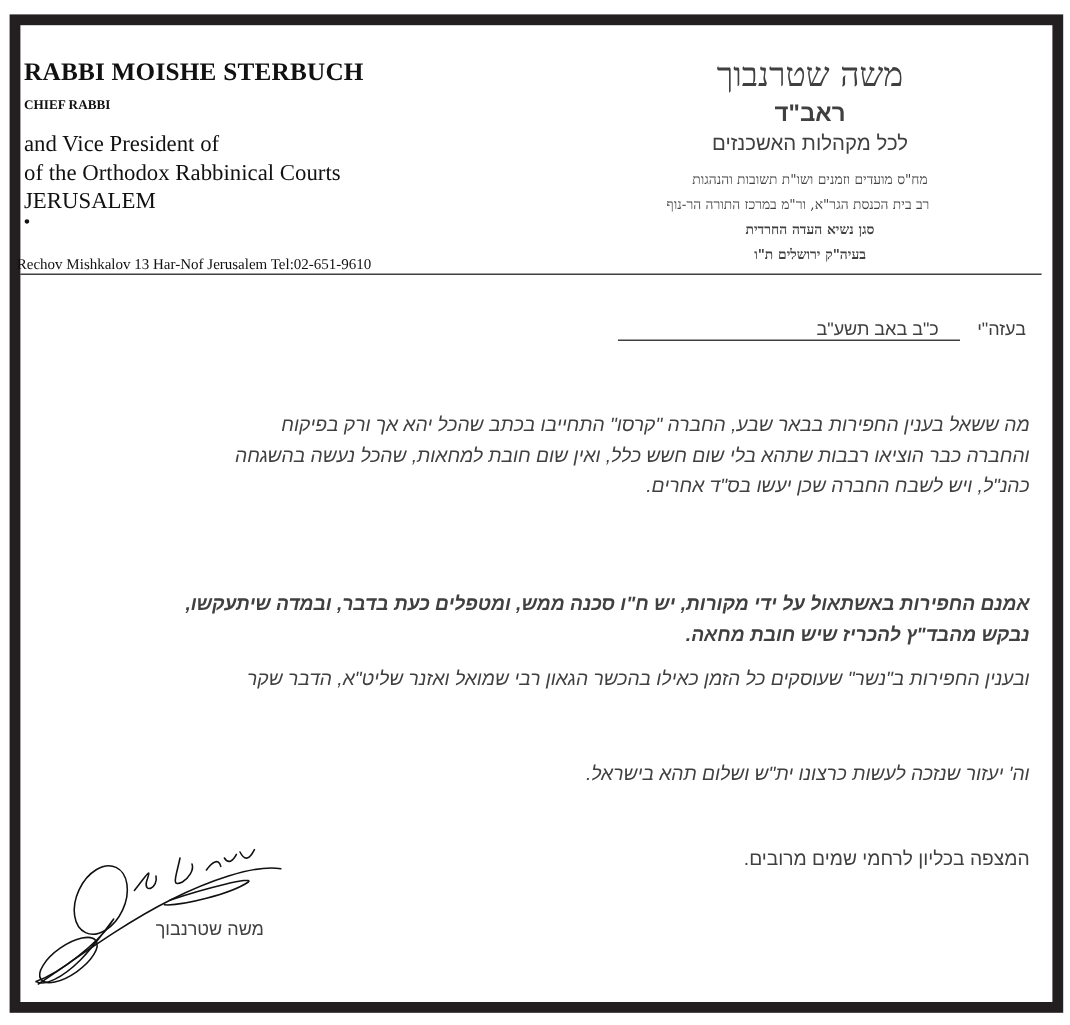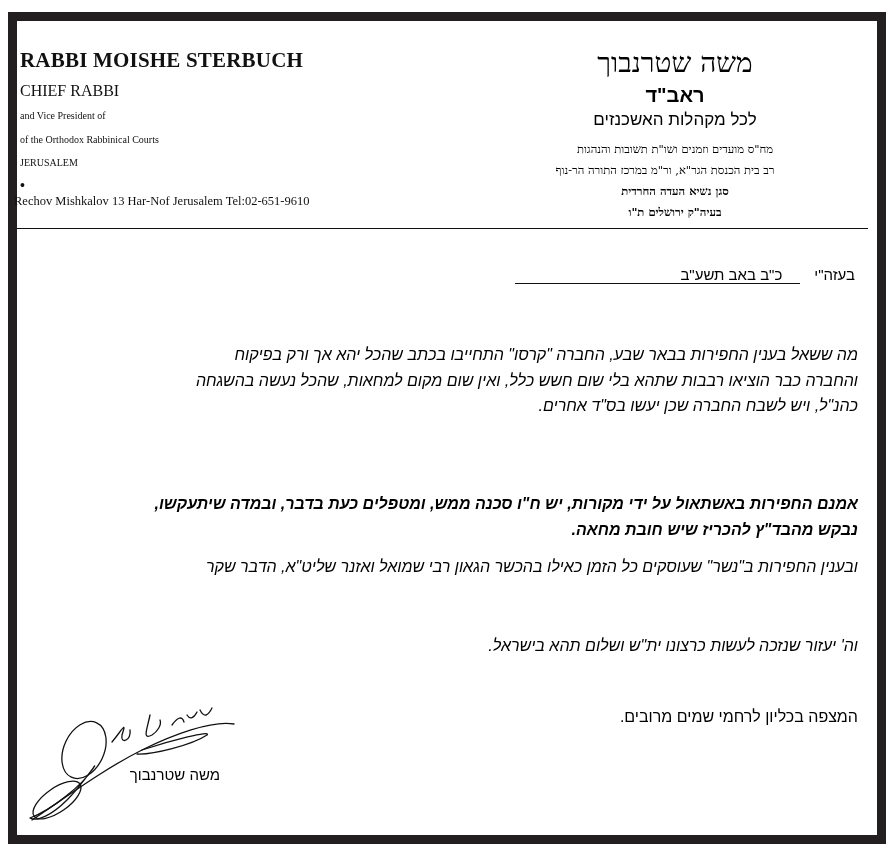--- a/index.html
+++ b/index.html
@@ -3,30 +3,30 @@
   <meta charset="utf-8">
   <style>
     html, body { margin: 0; padding: 0; background: #ffffff; }
     body { width: 892px; height: 854px; position: relative; overflow: hidden; }
     .frame {
       position: absolute; left: 8px; top: 12px; width: 860px; height: 814px;
       border: 9px solid #231f20; background: #fff;
     }
     .abs { position: absolute; }
     .en { font-family: "Liberation Serif", "DejaVu Serif", serif; color: #111; text-align: left; }
-    .he { font-family: "Liberation Sans", "DejaVu Sans", sans-serif; color: #000000; direction: rtl; }
+    .he { font-family: "Liberation Sans", "DejaVu Sans", sans-serif; color: #404040; direction: rtl; }
     .en-left { left: 20px; width: 360px; }
     .en-title { top: 48px; font-size: 21px; font-weight: bold; letter-spacing: 0.2px; }
-    .en-sub { top: 82px; font-size: 16px; font-weight: normal; }
-    .en-line { font-size: 10px; }
+    .en-sub { top: 82px; font-size: 11px; font-weight: bold; }
+    .en-line { font-size: 19px; }
     .en-l1 { top: 110px; }
     .en-l2 { top: 134px; }
     .en-l3 { top: 157px; }
     .en-dot { top: 178px; font-size: 14px; font-weight: bold; }
-    .en-addr { top: 194px; left: 14px; width: 380px; font-size: 12.5px; }
+    .en-addr { top: 213px; left: 14px; width: 380px; font-size: 12.5px; }
     .he-block { left: 495px; width: 360px; text-align: center; direction: rtl; }
     .he-title { top: 46px; font-size: 28px; font-family: "DejaVu Serif", serif; }
     .he-sub1 { top: 84px; font-size: 20px; font-weight: bold; }
     .he-sub2 { top: 110px; font-size: 17px; font-weight: normal; }
     .he-small { font-size: 11.5px; font-family: "DejaVu Serif", serif; }
     .he-s1 { top: 142px; }
     .he-s2 { top: 163px; left: 470px; width: 390px; }
     .he-s3 { top: 184px; font-weight: bold; }
     .he-s4 { top: 205px; font-weight: bold; }
     .divider { left: 17px; top: 228px; width: 851px; height: 0; border-top: 1.5px solid #111; }
@@ -65,21 +65,21 @@
 <div class="abs he he-block he-small he-s4">בעיה"ק ירושלים ת"ו</div>
 
 <div class="abs divider"></div>
 
 <div class="abs he date-row">
   <span class="lbl">בעזה"י</span><span class="val">כ"ב באב תשע"ב</span>
 </div>
 
 <div class="abs he para p1">
   <div>מה ששאל בענין החפירות בבאר שבע, החברה "קרסו" התחייבו בכתב שהכל יהא אך ורק בפיקוח</div>
-  <div>והחברה כבר הוציאו רבבות שתהא בלי שום חשש כלל, ואין שום מקום למחאות, שהכל נעשה בהשגחה</div>
+  <div>והחברה כבר הוציאו רבבות שתהא בלי שום חשש כלל, ואין שום חובת למחאות, שהכל נעשה בהשגחה</div>
   <div>כהנ"ל, ויש לשבח החברה שכן יעשו בס"ד אחרים.</div>
 </div>
 
 <div class="abs he para p2">
   <div>אמנם החפירות באשתאול על ידי מקורות, יש ח"ו סכנה ממש, ומטפלים כעת בדבר, ובמדה שיתעקשו,</div>
   <div>נבקש מהבד"ץ להכריז שיש חובת מחאה.</div>
 </div>
 
 <div class="abs he para p3">
   <div>ובענין החפירות ב"נשר" שעוסקים כל הזמן כאילו בהכשר הגאון רבי שמואל ואזנר שליט"א, הדבר שקר</div>

